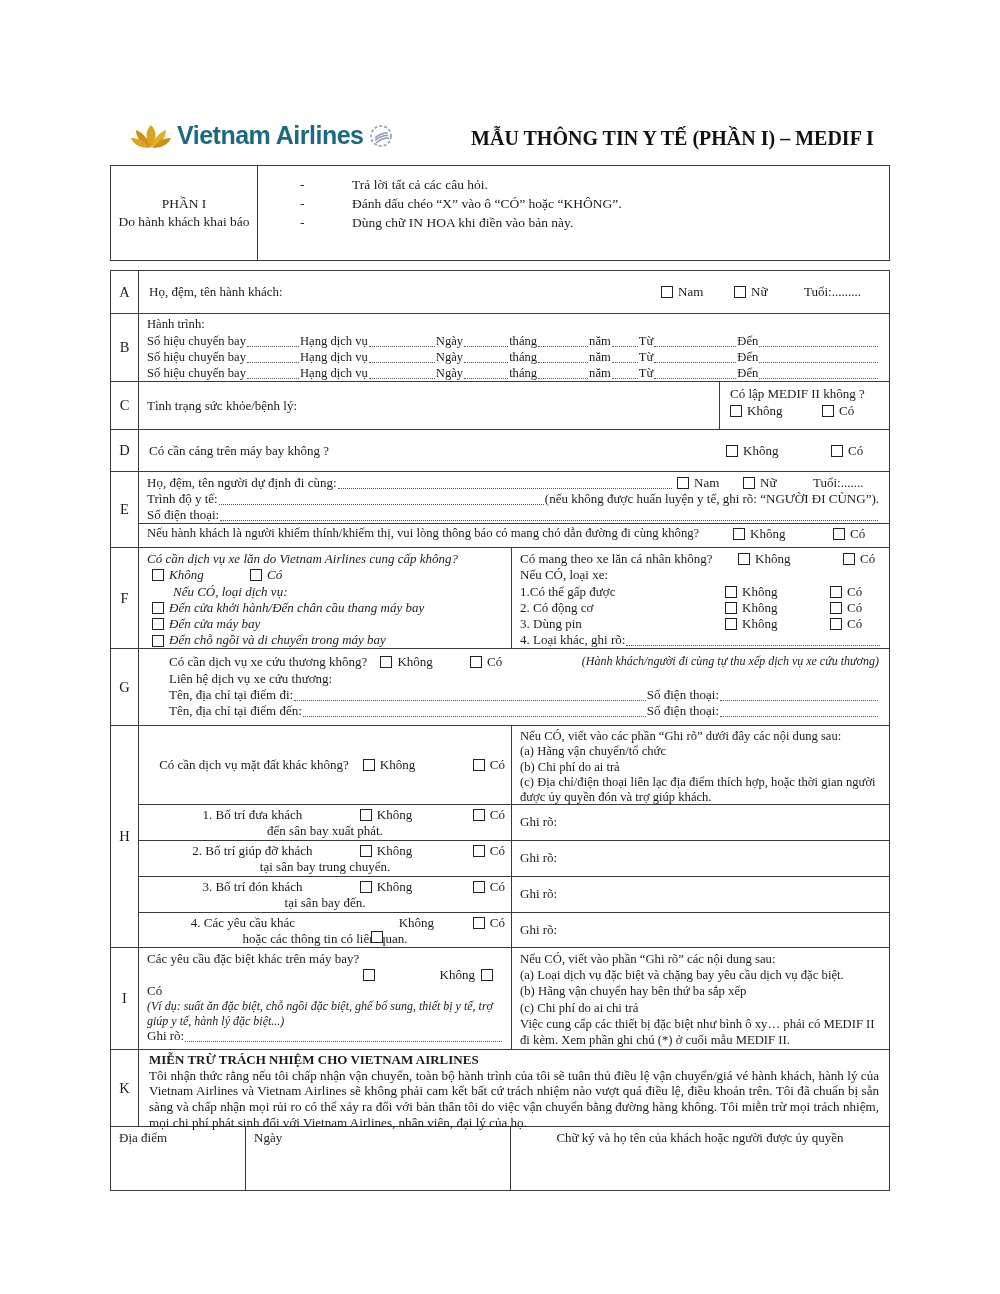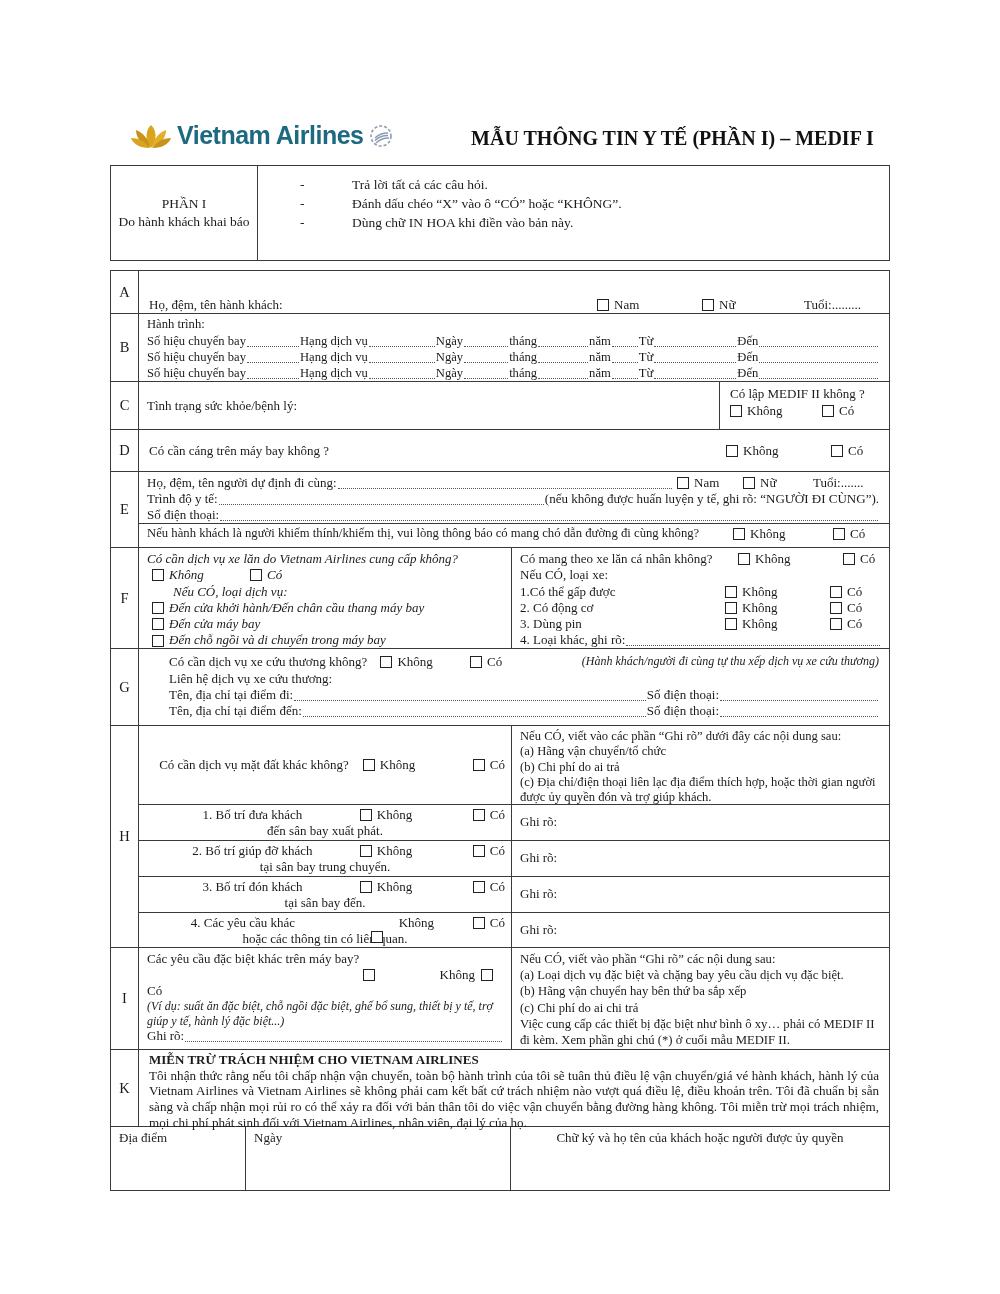--- a/index.html
+++ b/index.html
@@ -35,21 +35,21 @@
   .cbx{display:inline-block;width:12px;height:12px;border:1.6px solid #222;background:#fff;
        flex:0 0 auto;box-sizing:border-box;}
   .grp{display:flex;align-items:center;gap:5px;white-space:nowrap;}
   .d{flex:1 1 auto;border-bottom:1.3px dotted #555;height:12px;margin:0 1px 2px;}
   .dfix{flex:0 0 auto;border-bottom:1.3px dotted #555;height:12px;margin:0 1px 2px;display:inline-block;}
   .fl-line{display:flex;align-items:flex-end;line-height:16px;}
   .nw{white-space:nowrap;}
   .it{font-style:italic;}
 
   
-  .hA{height:42px;} .hA .rc{display:flex;align-items:flex-end;padding:0 10px;gap:32px;}
+  .hA{height:42px;} .hA .rc{display:flex;align-items:center;padding:0 10px;}
   .hB{height:68px;} .hB .rc{padding:3px 10px 0 8px;font-size:12.6px;line-height:15.5px;}
   .hC{height:48px;}
   .cleft{flex:1;display:flex;align-items:center;padding:0 8px;}
   .cright{width:170px;flex:0 0 170px;border-left:1.4px solid #3a3a3a;padding:3px 6px 0 10px;box-sizing:border-box;line-height:17px;}
   .hD{height:42px;} .hD .rc{display:flex;align-items:center;padding:0 10px;}
   .hE{height:76px;} .emain{padding:3px 10px 0 8px;line-height:17px;}
   .esub{border-top:1.3px solid #3a3a3a;display:flex;align-items:center;padding:0 10px 0 8px;height:19px;}
   .hF{height:101px;}
   .fcols{display:flex;height:100%;}
   .fl{width:373px;flex:0 0 373px;border-right:1.4px solid #3a3a3a;padding:3px 6px 0 8px;box-sizing:border-box;line-height:16.3px;font-style:italic;}

